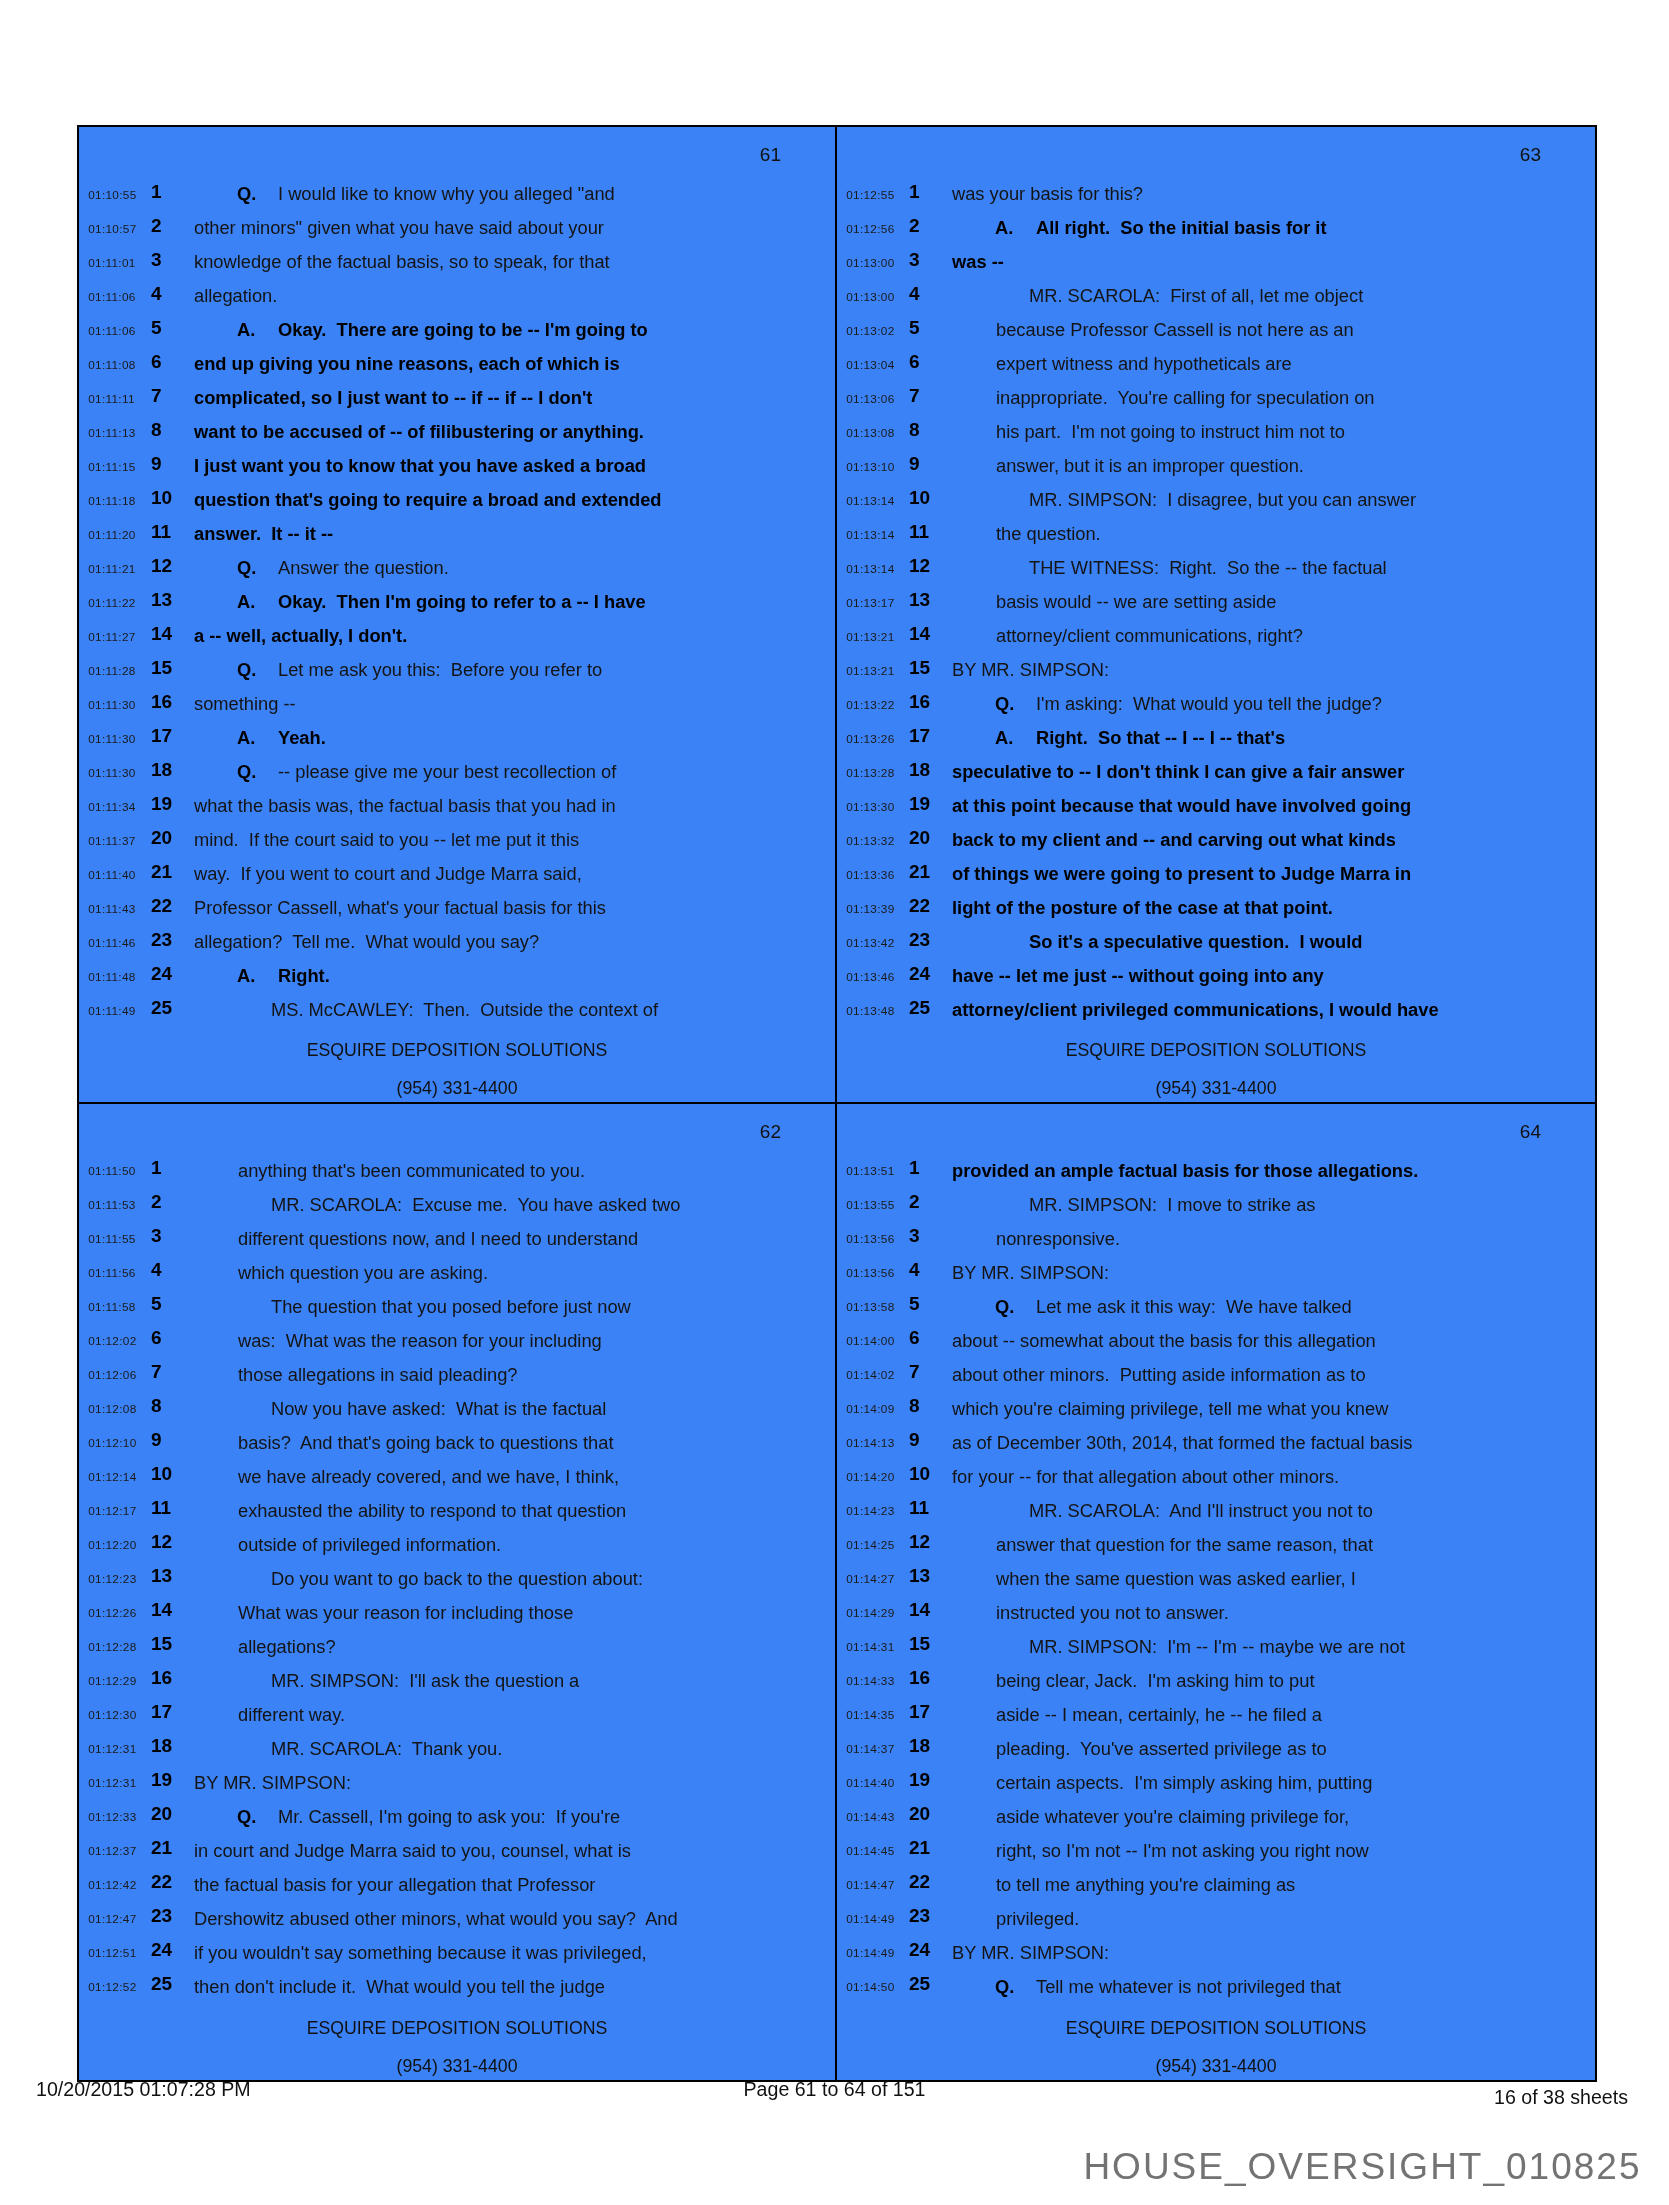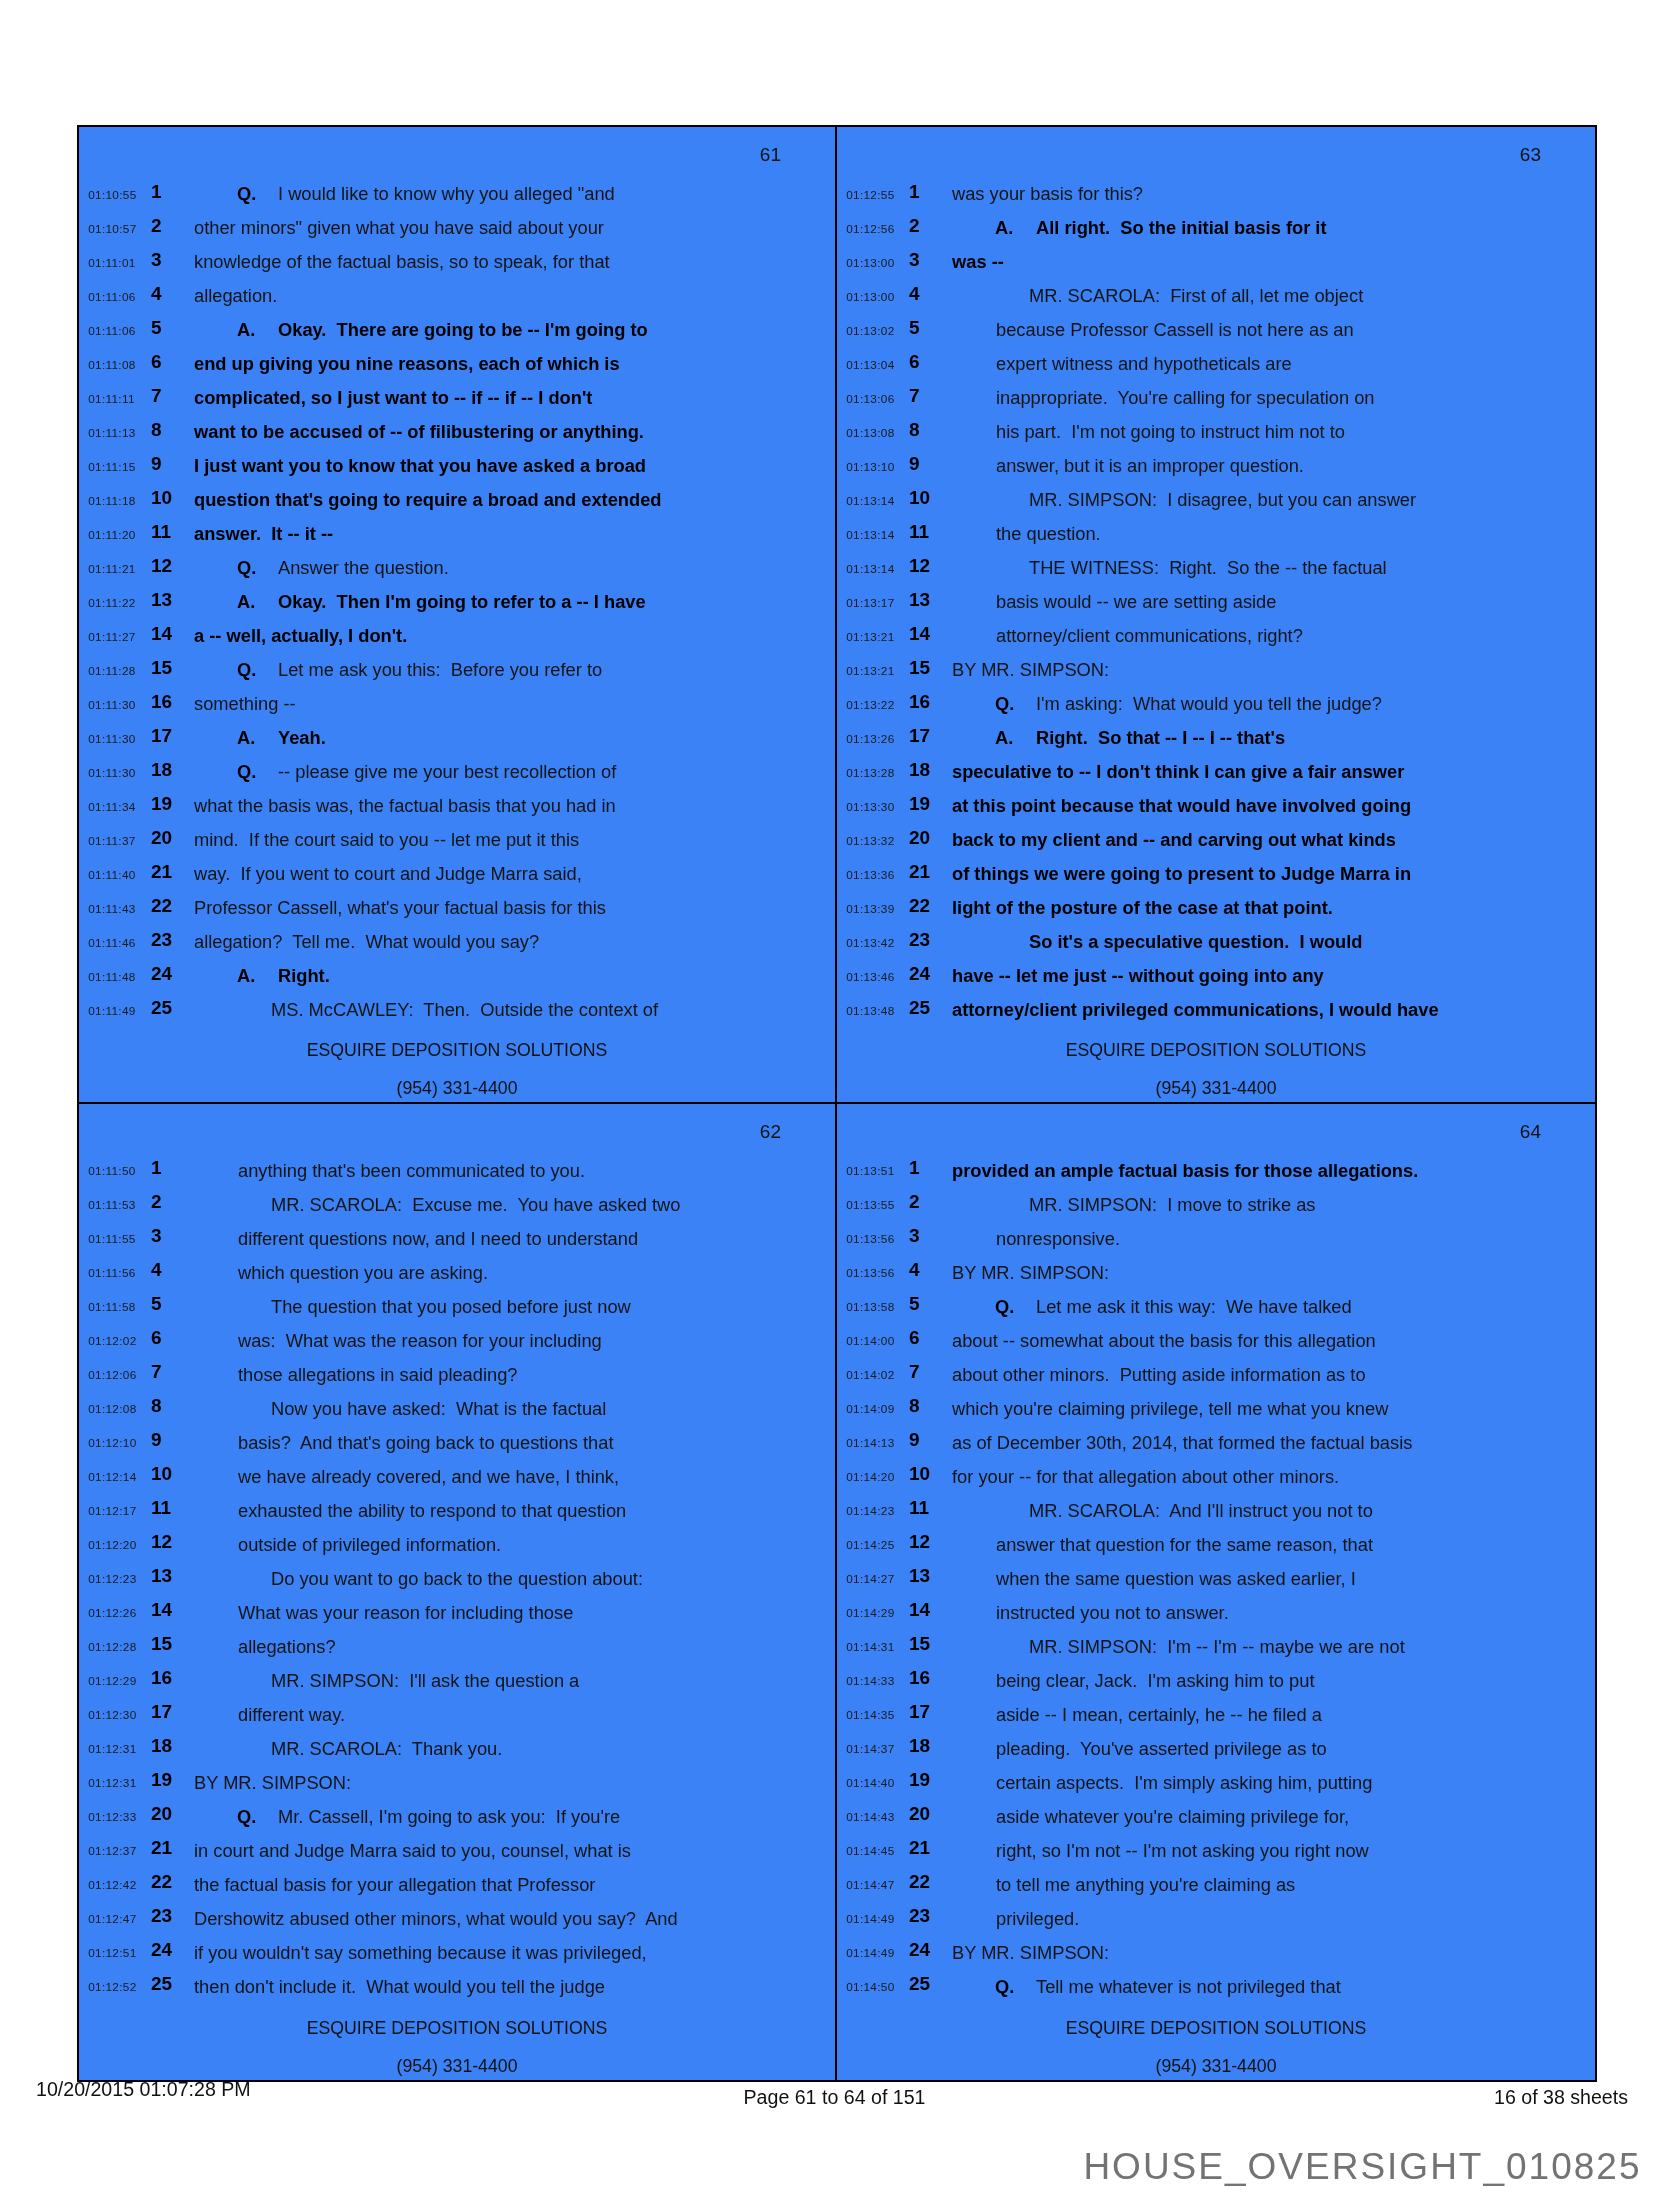--- a/index.html
+++ b/index.html
@@ -25,21 +25,21 @@
   .in-base { padding-left:0; }
   .in-cont { padding-left:44px; }
   .in-ind  { padding-left:77px; }
   .in-qa   { padding-left:43px; }
   .qalabel { display:inline-block; width:41px; font-weight:bold; color:#000; }
   .bold { font-weight:bold; color:#000; }
   .pfoot { position:absolute; bottom:2.6px; left:0; right:0; text-align:center; font-size:17.7px; color:#111; }
   .pfoot .pf1 { margin-bottom:17px; }
   .docfooter { position:absolute; left:0; top:2070px; width:1669px; font-size:19.6px; color:#111; }
   .df-left  { position:absolute; left:36px; top:8px;text-align:center; }
-  .df-center{ position:absolute; left:0; width:100%; text-align:center; top:16px; }
+  .df-center{ position:absolute; left:0; width:100%; text-align:center; top:8px; }
   .df-right { position:absolute; right:41px; top:16px; }
   .stamp { position:absolute; right:27.5px; top:2146px; font-size:37px; letter-spacing:2px; color:#737373; }
 </style>
 </head>
 <body>
 
 <div class="sheet">
     <section class="page">
       <div class="pagenum">61</div>
       <div class="lines">

